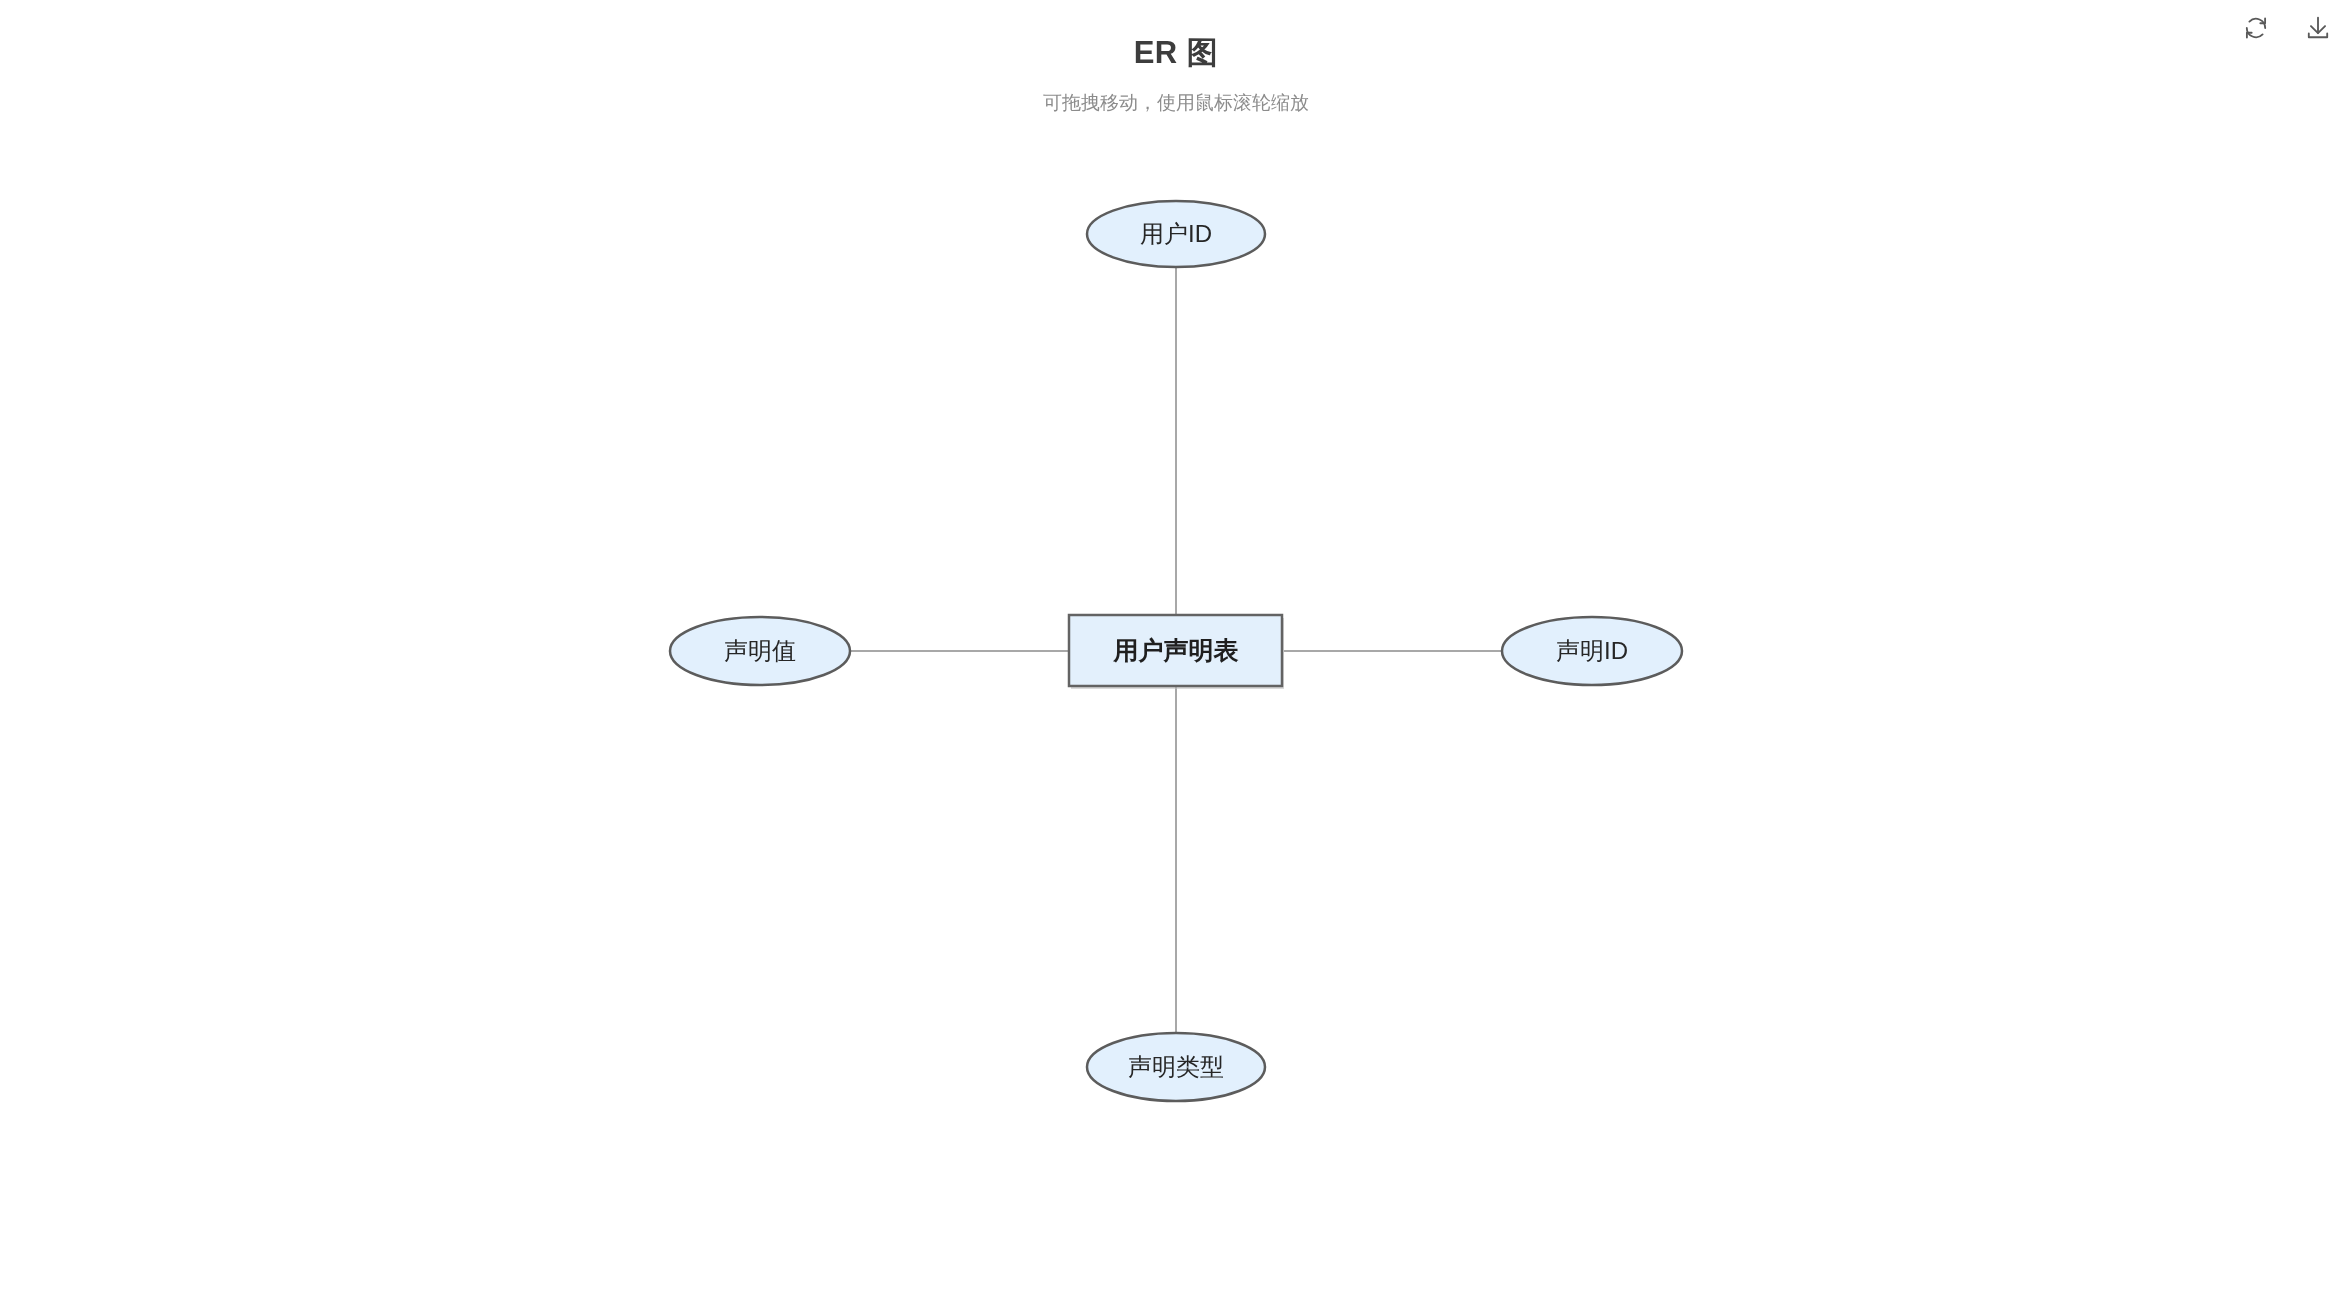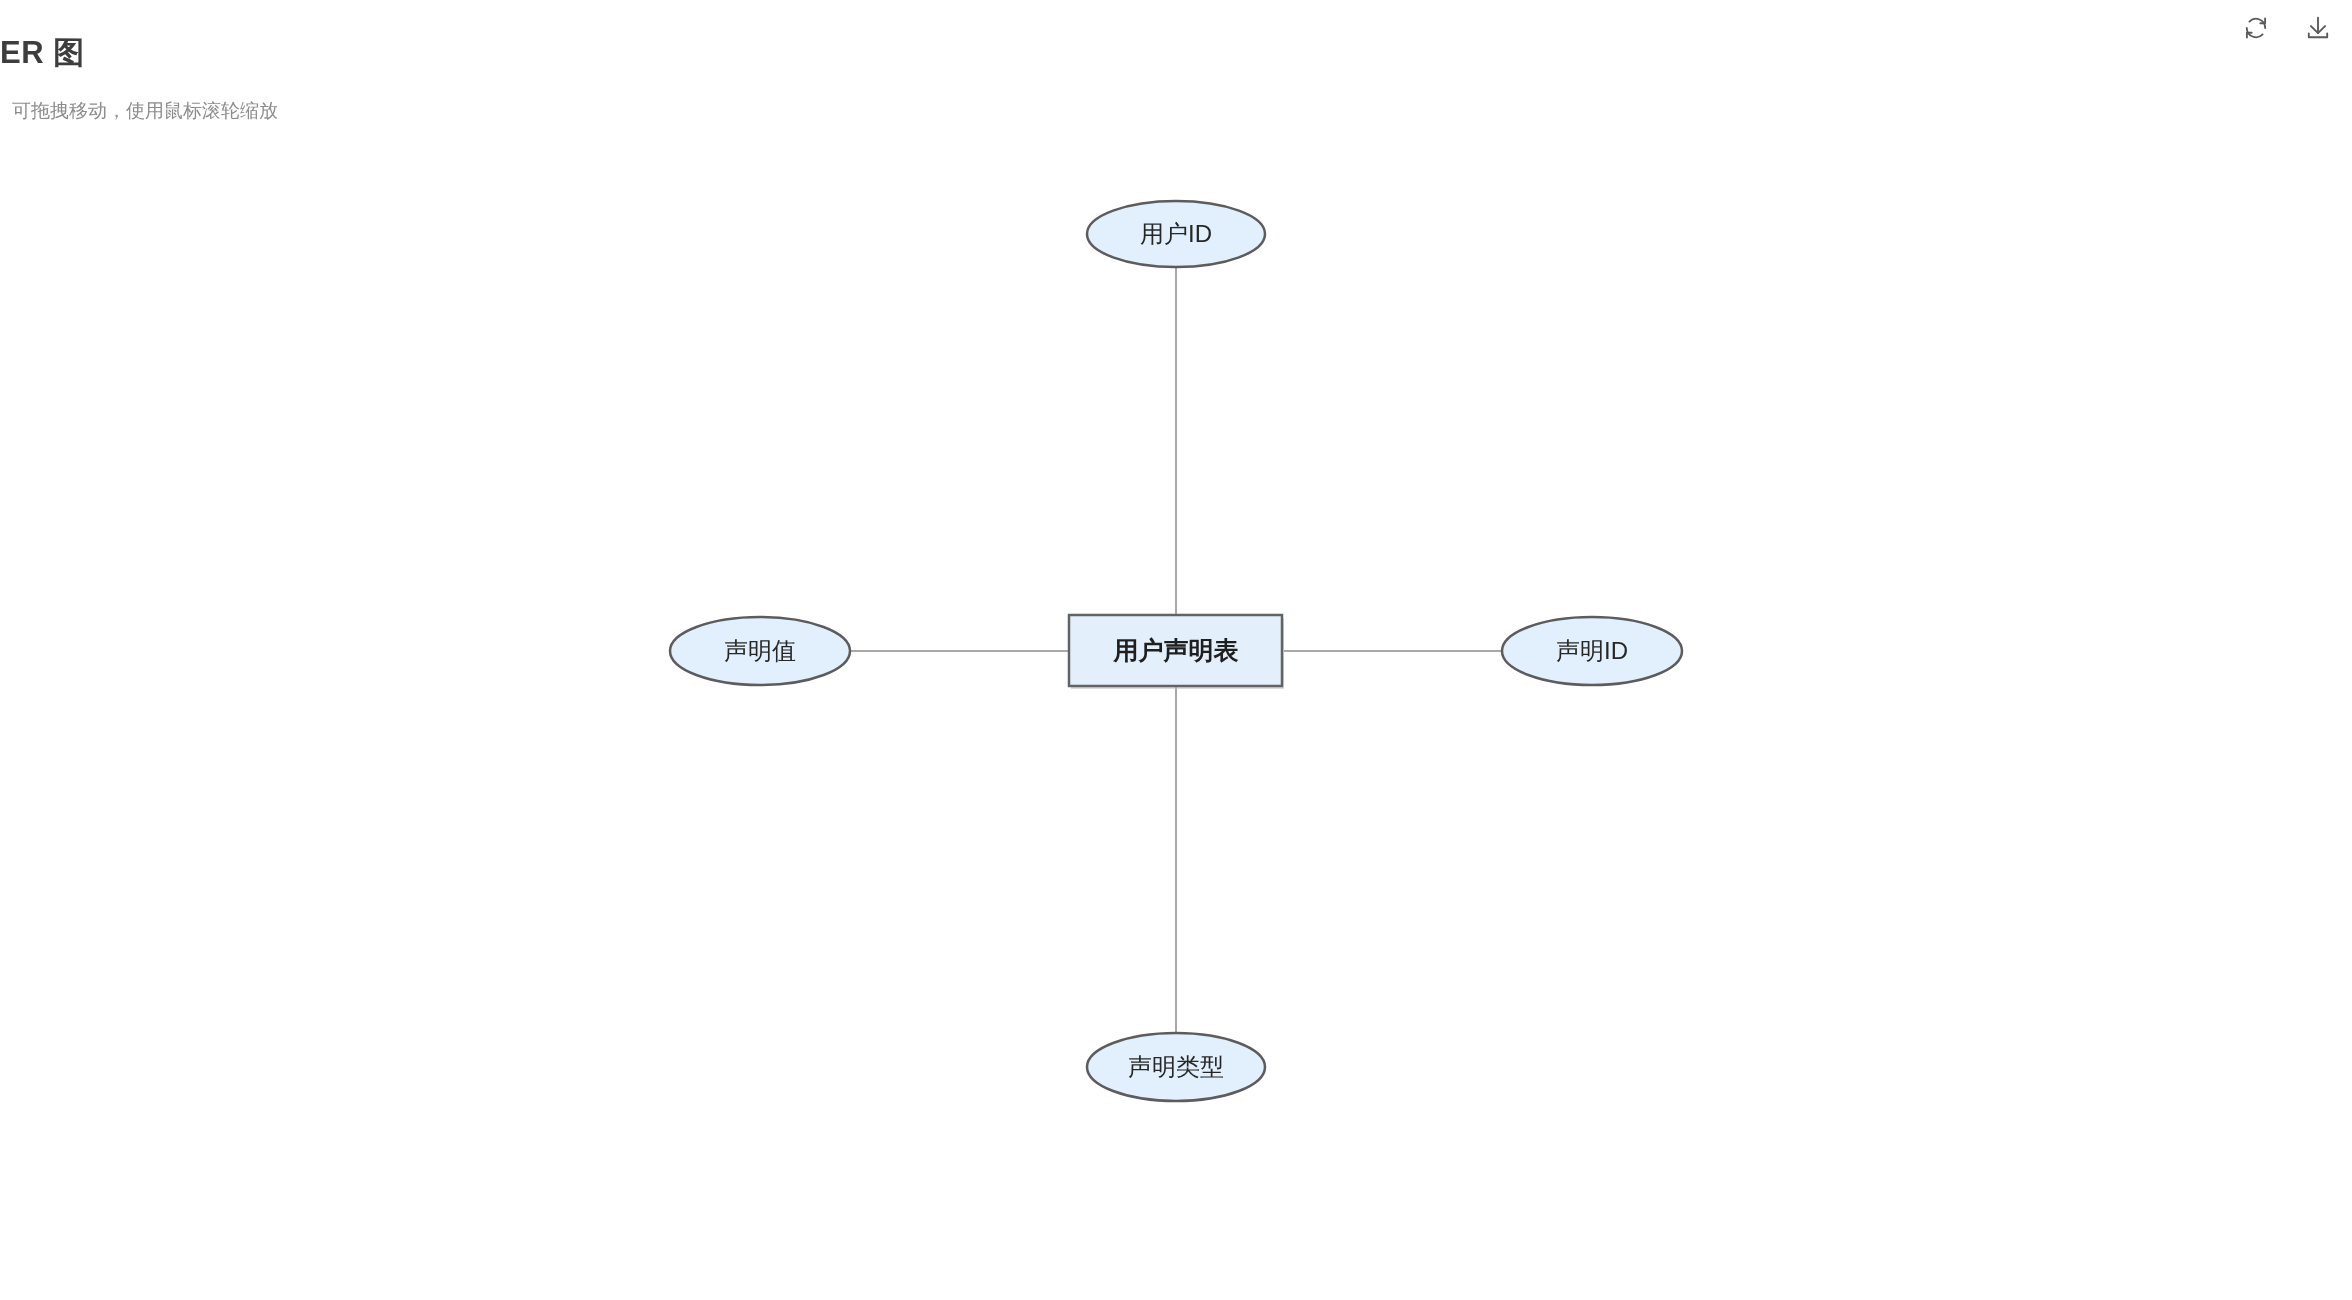--- a/index.html
+++ b/index.html
@@ -43,34 +43,34 @@
     color: #595959;
   }
   .tool-btn svg { display: block; }
 
   
   .header {
     position: absolute;
     top: 0;
     left: 0;
     width: 2352px;
-    text-align: left;
+    text-align: center;
     pointer-events: none;
   }
   .page-title {
     margin: 0;
     padding-top: 34px;
     font-size: 31px;
     font-weight: bold;
     color: #3d3d3d;
     letter-spacing: 0.5px;
     line-height: 1.2;
   }
   .page-subtitle {
-    margin: 12px;
+    margin: 4px;
     padding-top: 16px;
     font-size: 19px;
     font-weight: normal;
     color: #8c8c8c;
     line-height: 1.3;
   }
 
   
   .canvas {
     position: absolute;

